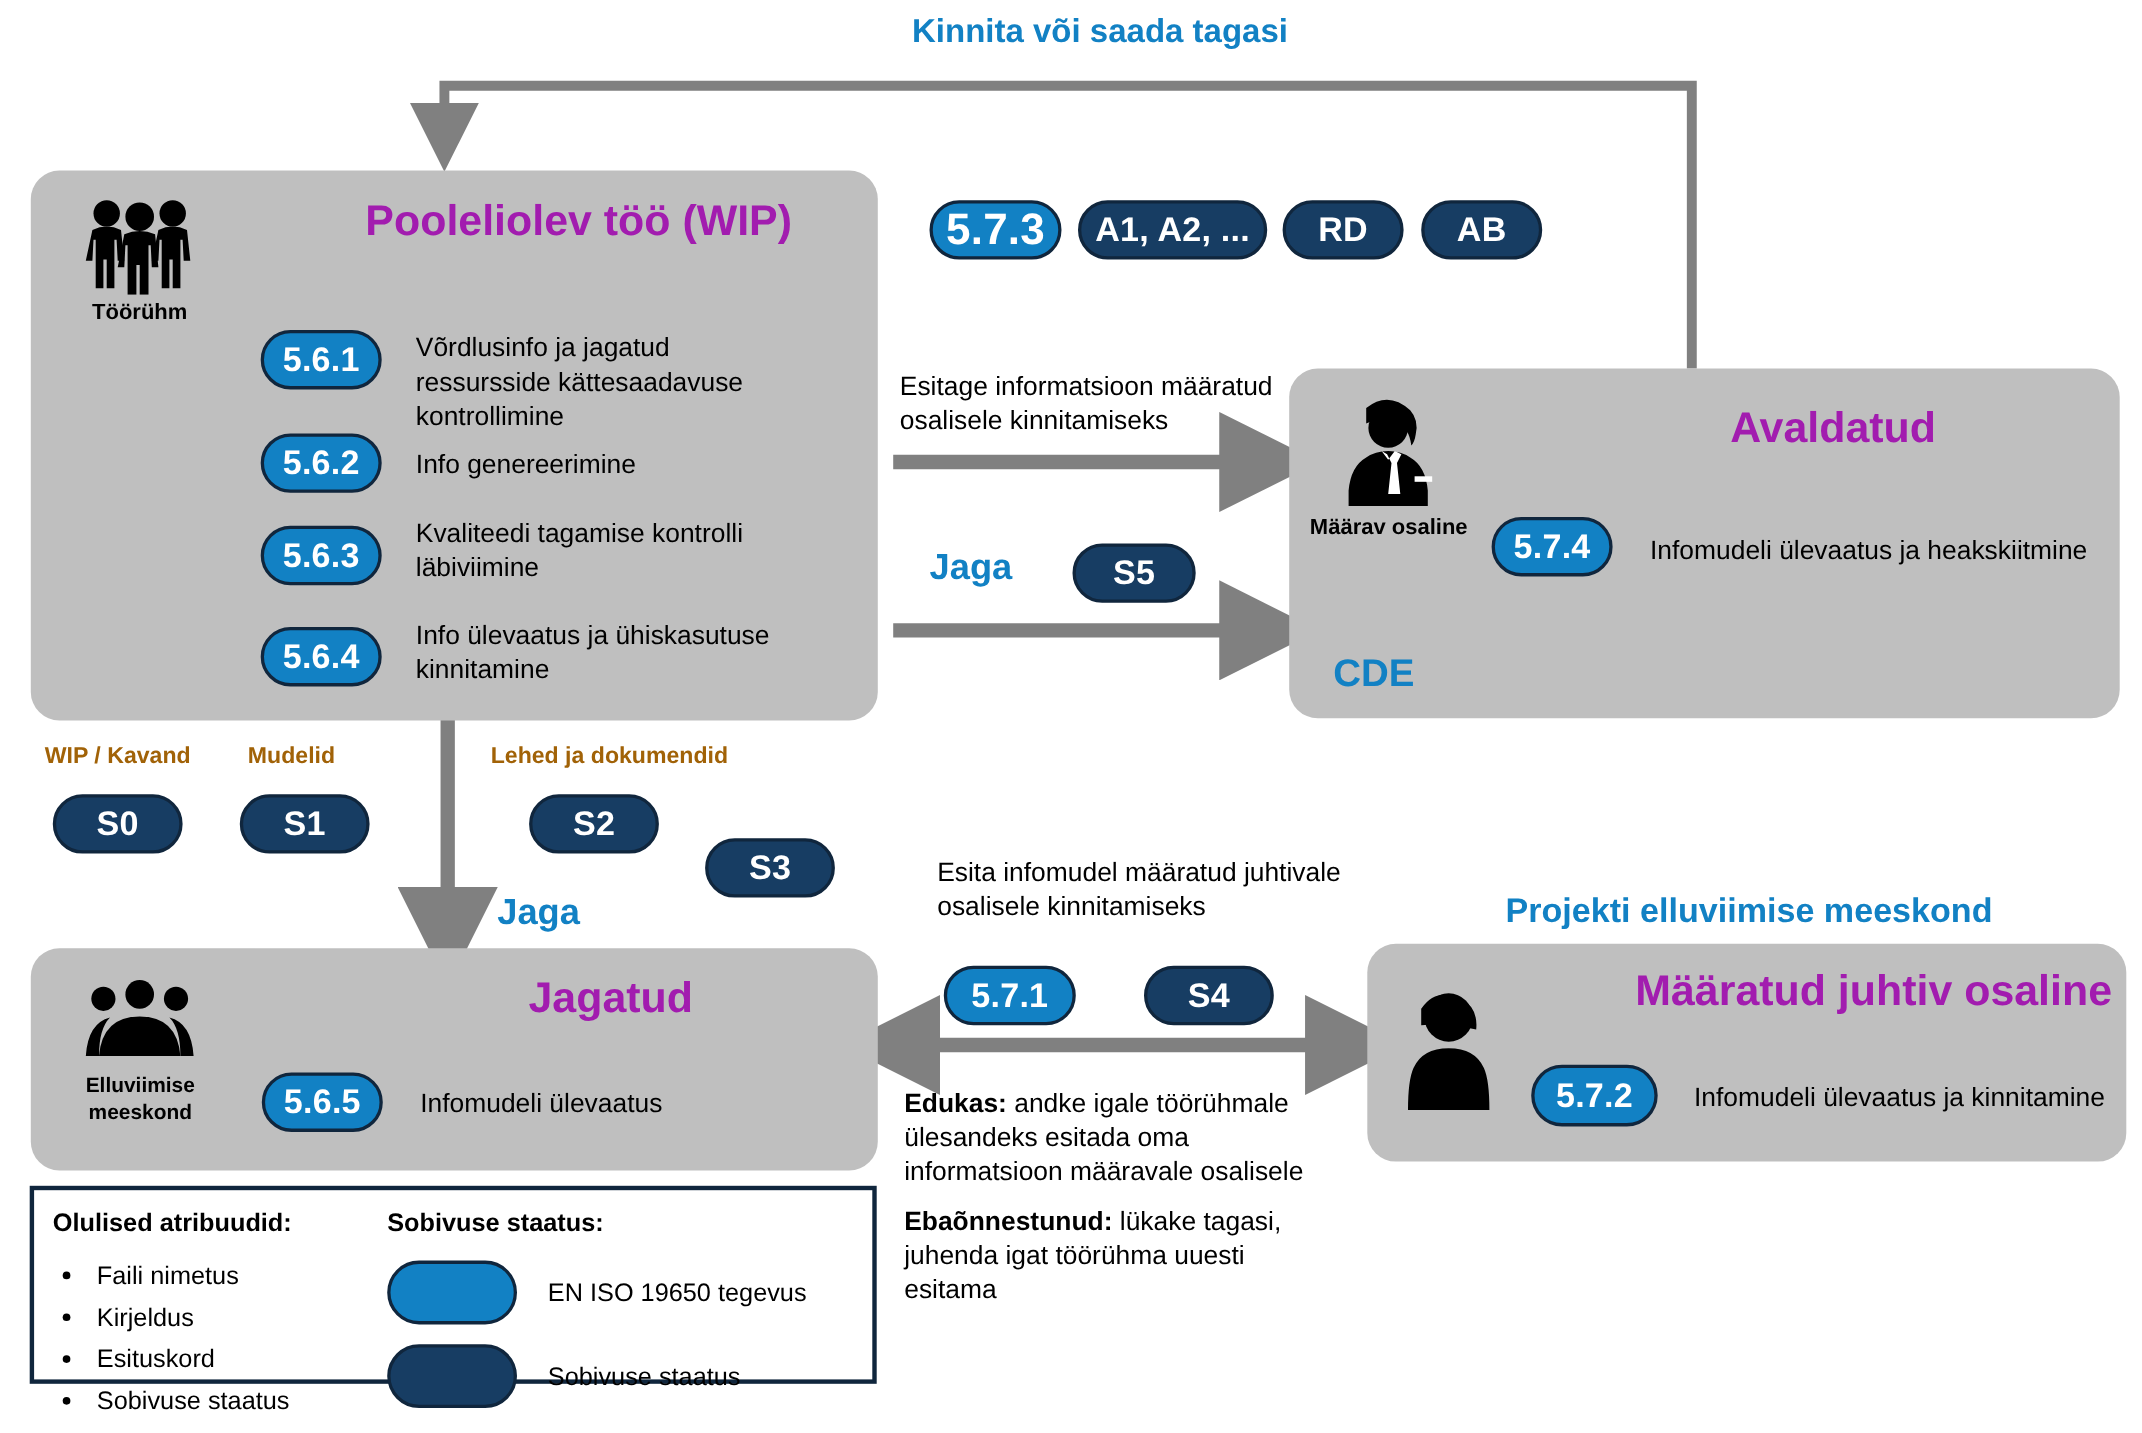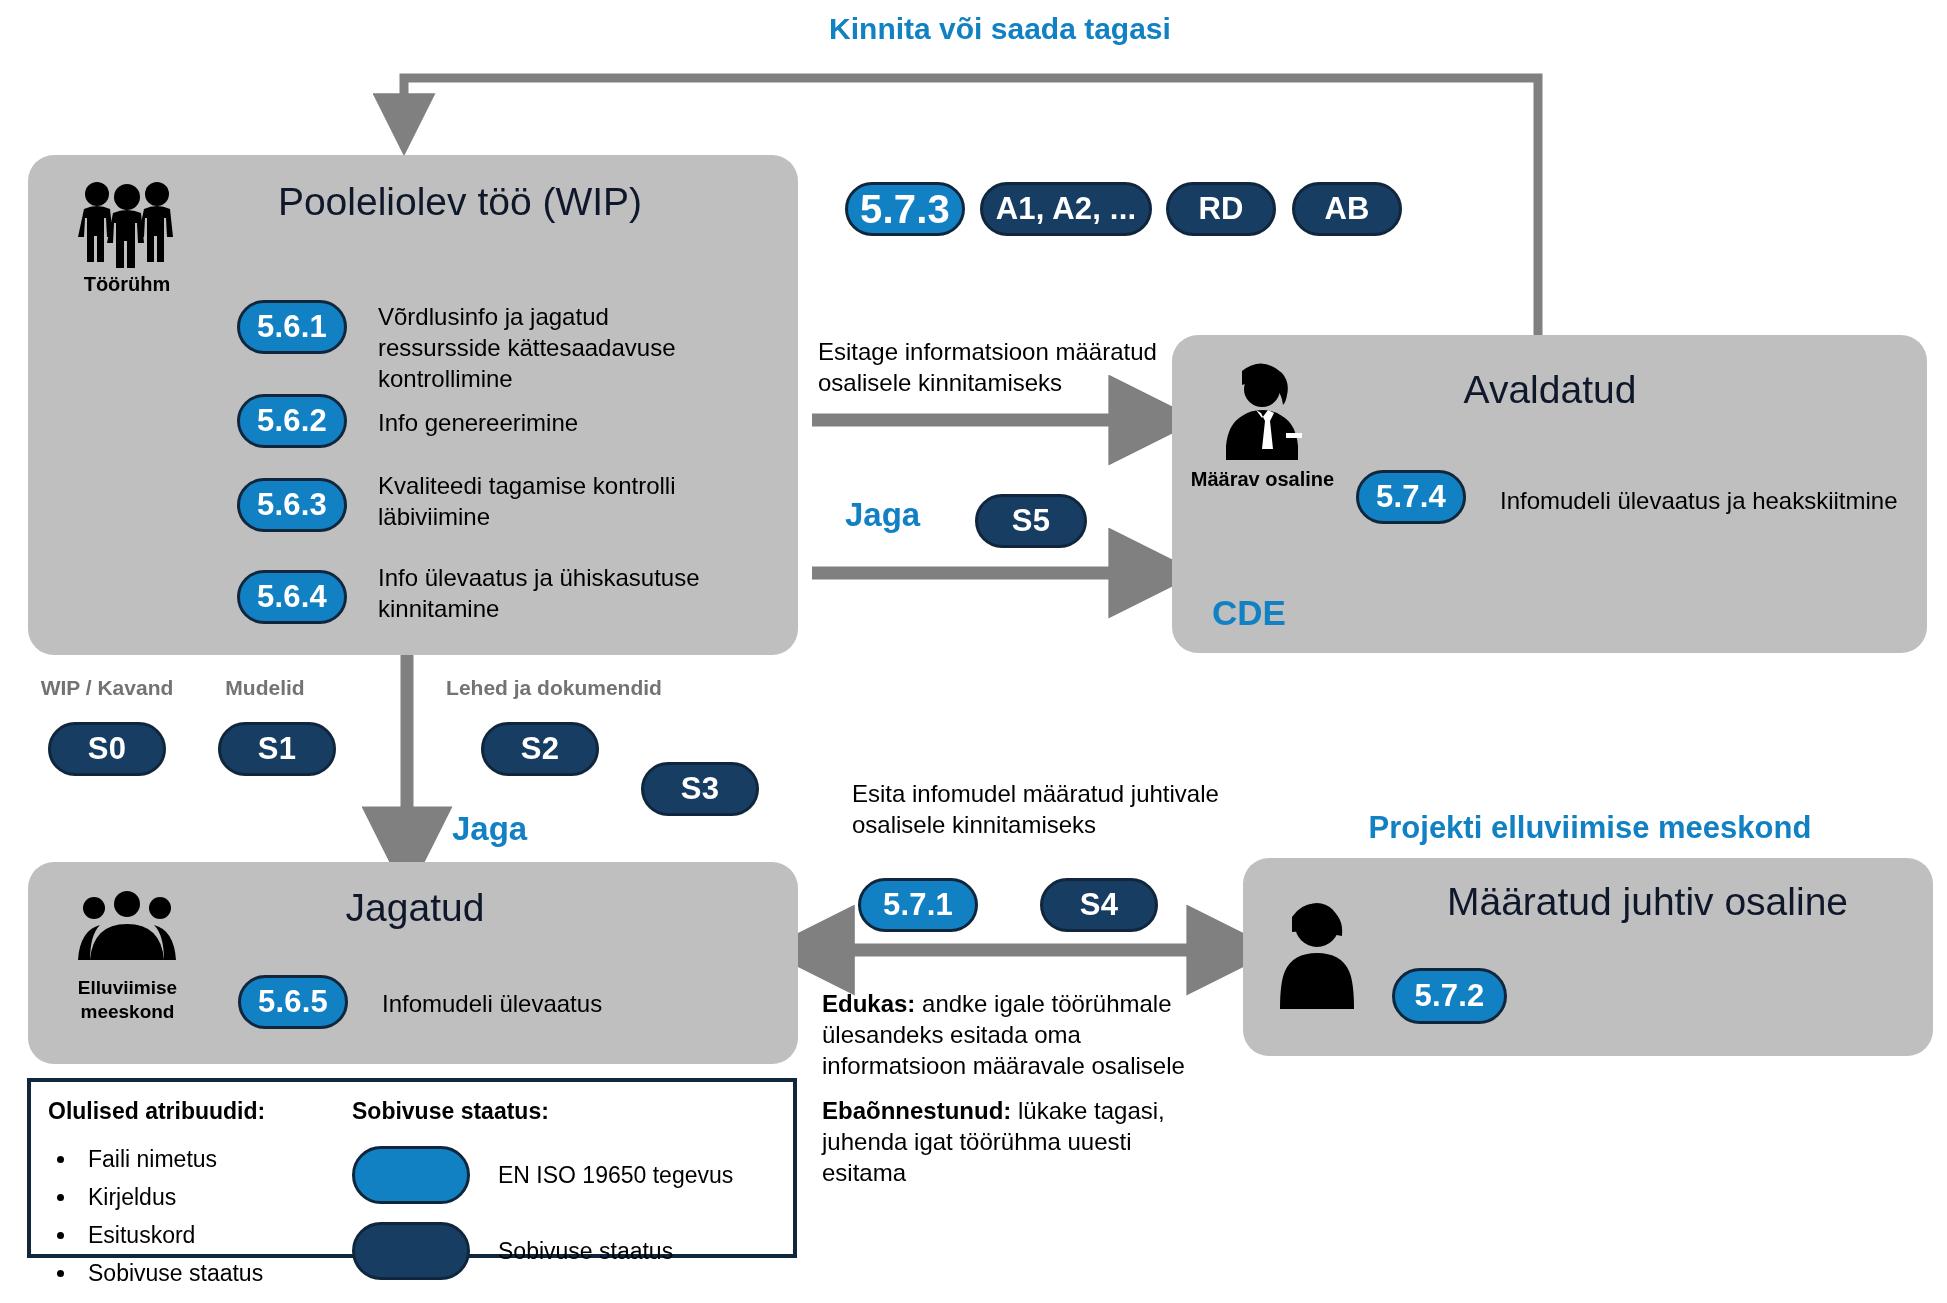--- a/index.html
+++ b/index.html
@@ -45,43 +45,43 @@
   .pill.blue { background: #1281c4; }
   .pill.navy { background: #173d63; }
 
   
   .txt { position: absolute; color: #000000; }
   .bluetxt { color: #1281c4; font-weight: bold; }
   .bold { font-weight: bold; }
 
   .box-title {
     position: absolute;
-    font-weight: normal;
-    color: #0f172a;
-    text-align: center;
+    font-weight: bold;
+    color: #a21caf;
+    text-align: right;
   }
   .icon-cap {
     position: absolute;
     font-weight: bold;
     font-size: 20px;
     line-height: 24px;
     color: #000;
     text-align: center;
   }
   .step-label {
     position: absolute;
     font-size: 24px;
     line-height: 31px;
     color: #000;
   }
   .small-head {
     position: absolute;
     font-weight: bold;
     font-size: 21px;
-    color: #737373;
+    color: #a16207;
     text-align: center;
   }
 
   
   .legendbox {
     position: absolute;
     border: 4px solid #10263d;
     background: #ffffff;
     box-sizing: border-box;
   }
@@ -268,20 +268,21 @@
         <path d="M20 22 q14 -20 36 -9 q16 8 14 28 q-14 -2 -26 -12 q-10 8 -24 8 z"></path>
         <circle cx="45" cy="30" r="22"></circle>
         <path d="M45 58 q-24 0 -32 18 q-5 11 -5 38 l74 0 q0 -27 -5 -38 q-8 -18 -32 -18 z"></path>
       </g>
     </svg>
   </div>
 
   <div class="box-title" style="left:1375px; top:880px; width:545px; font-size:39px;">Määratud juhtiv osaline</div>
 
   <div class="pill blue" style="left:1392px; top:968px; width:115px; height:56px; font-size:31px;">5.7.2</div>
+  <div class="step-label" style="left:1540px; top:982px; width:400px;">Infomudeli ülevaatus ja kinnitamine</div>
 
   <div class="legendbox" style="left:27px; top:1078px; width:770px; height:180px;"></div>
 
   <div class="legend-head" style="left:48px; top:1098px;">Olulised atribuudid:</div>
 
   <ul class="legend-list" style="left:48px; top:1140px;">
     <li>Faili nimetus</li>
     <li>Kirjeldus</li>
     <li>Esituskord</li>
     <li>Sobivuse staatus</li>

